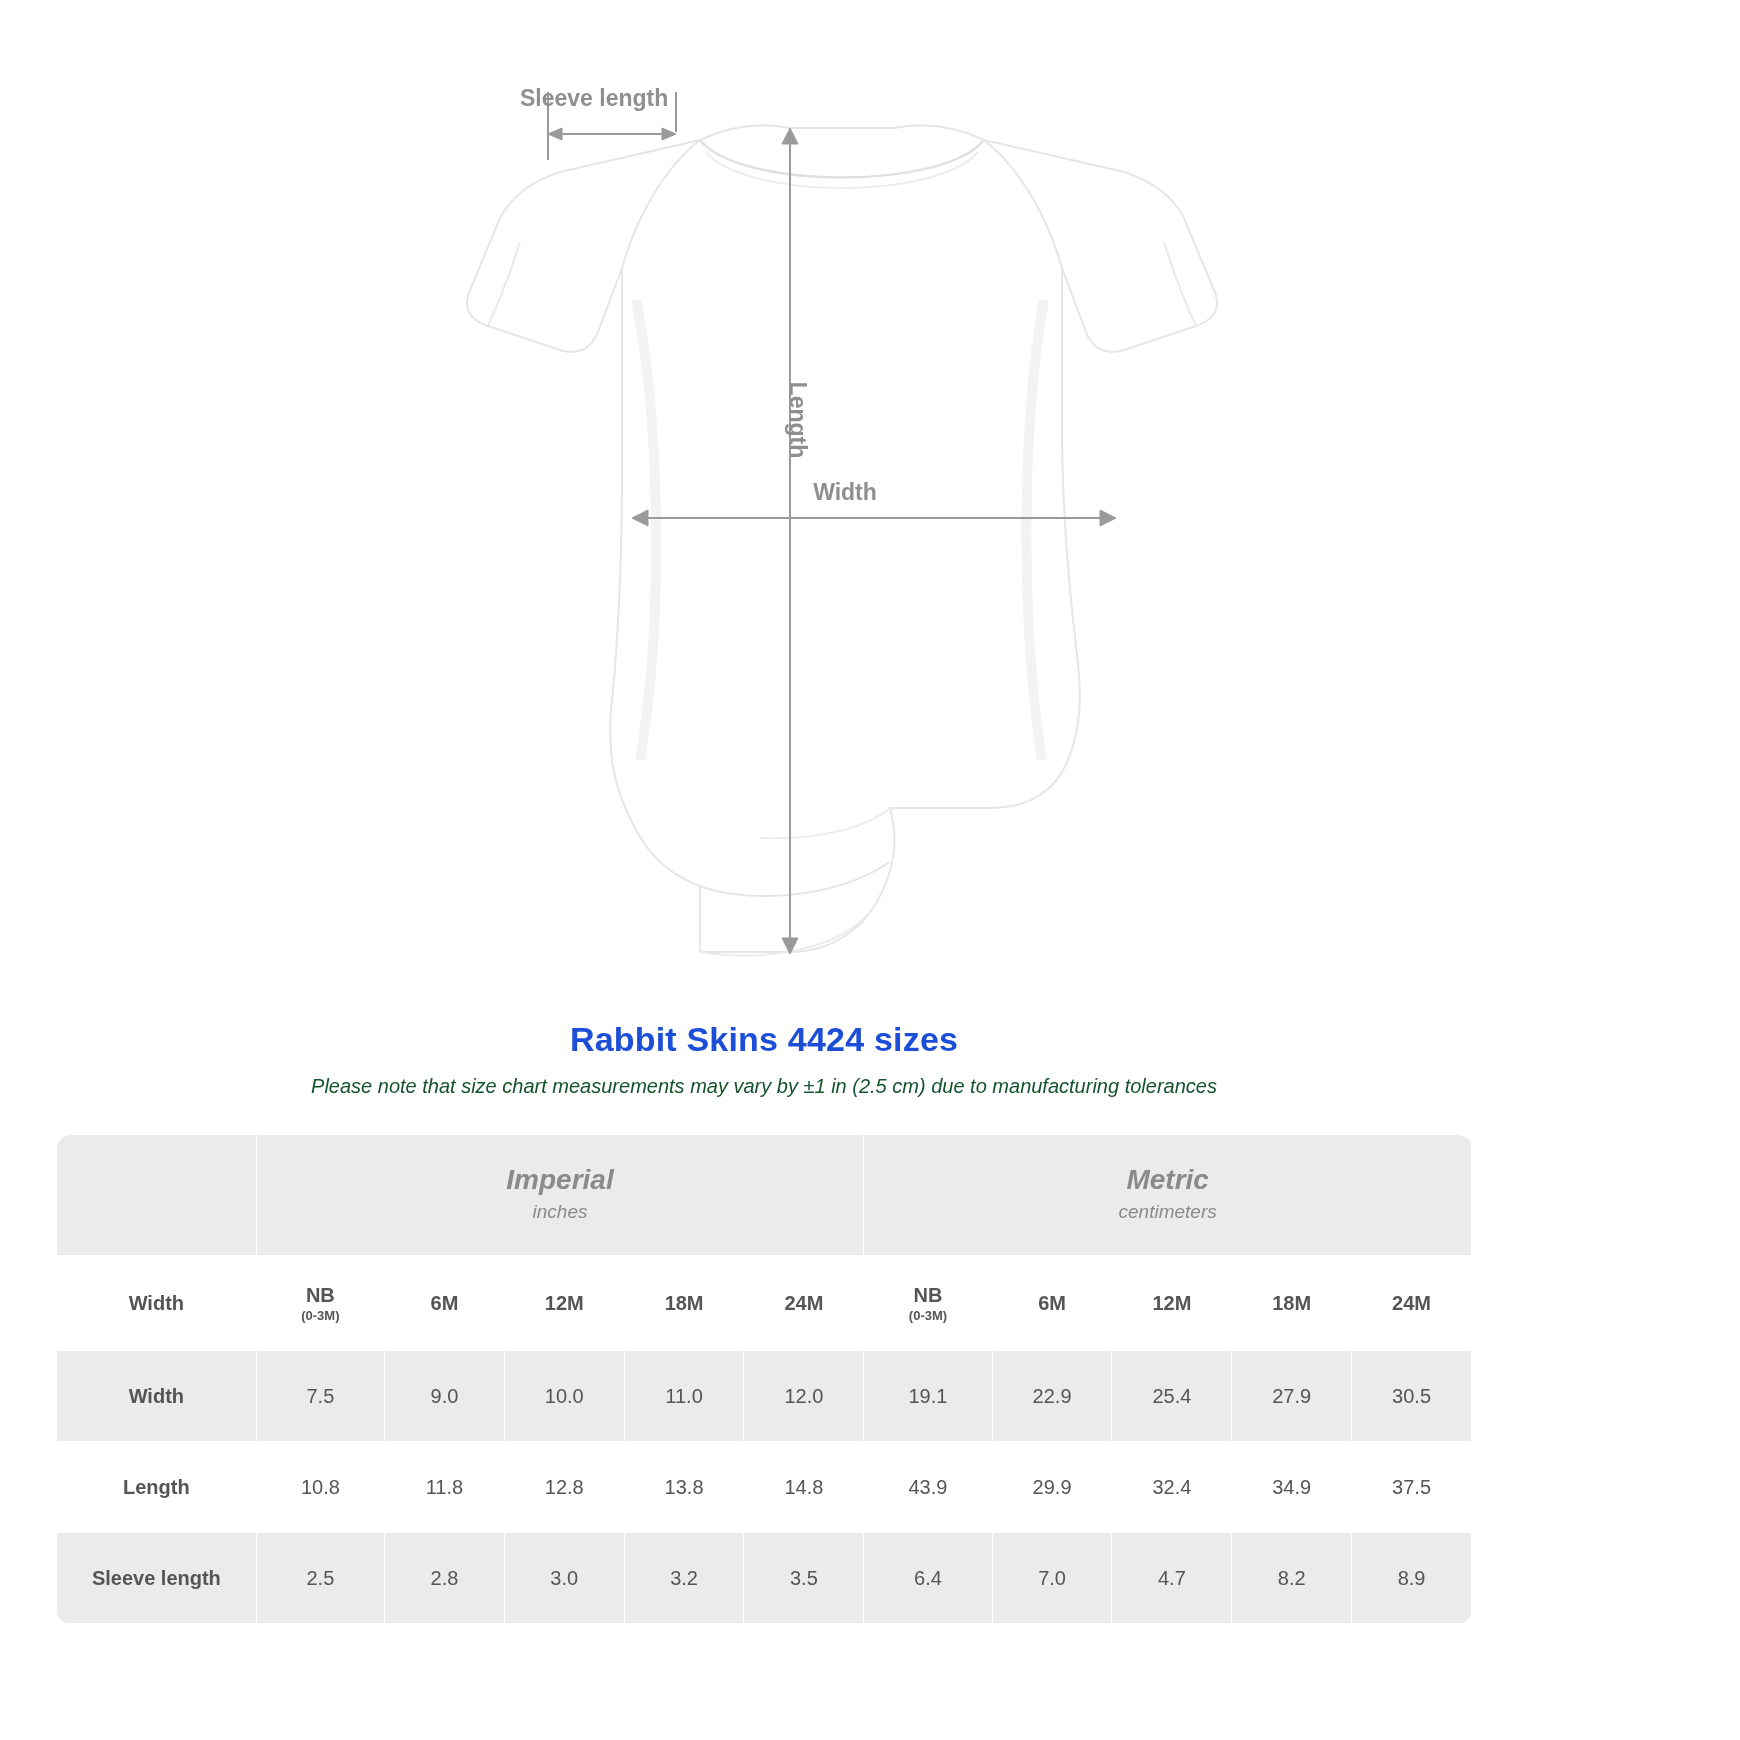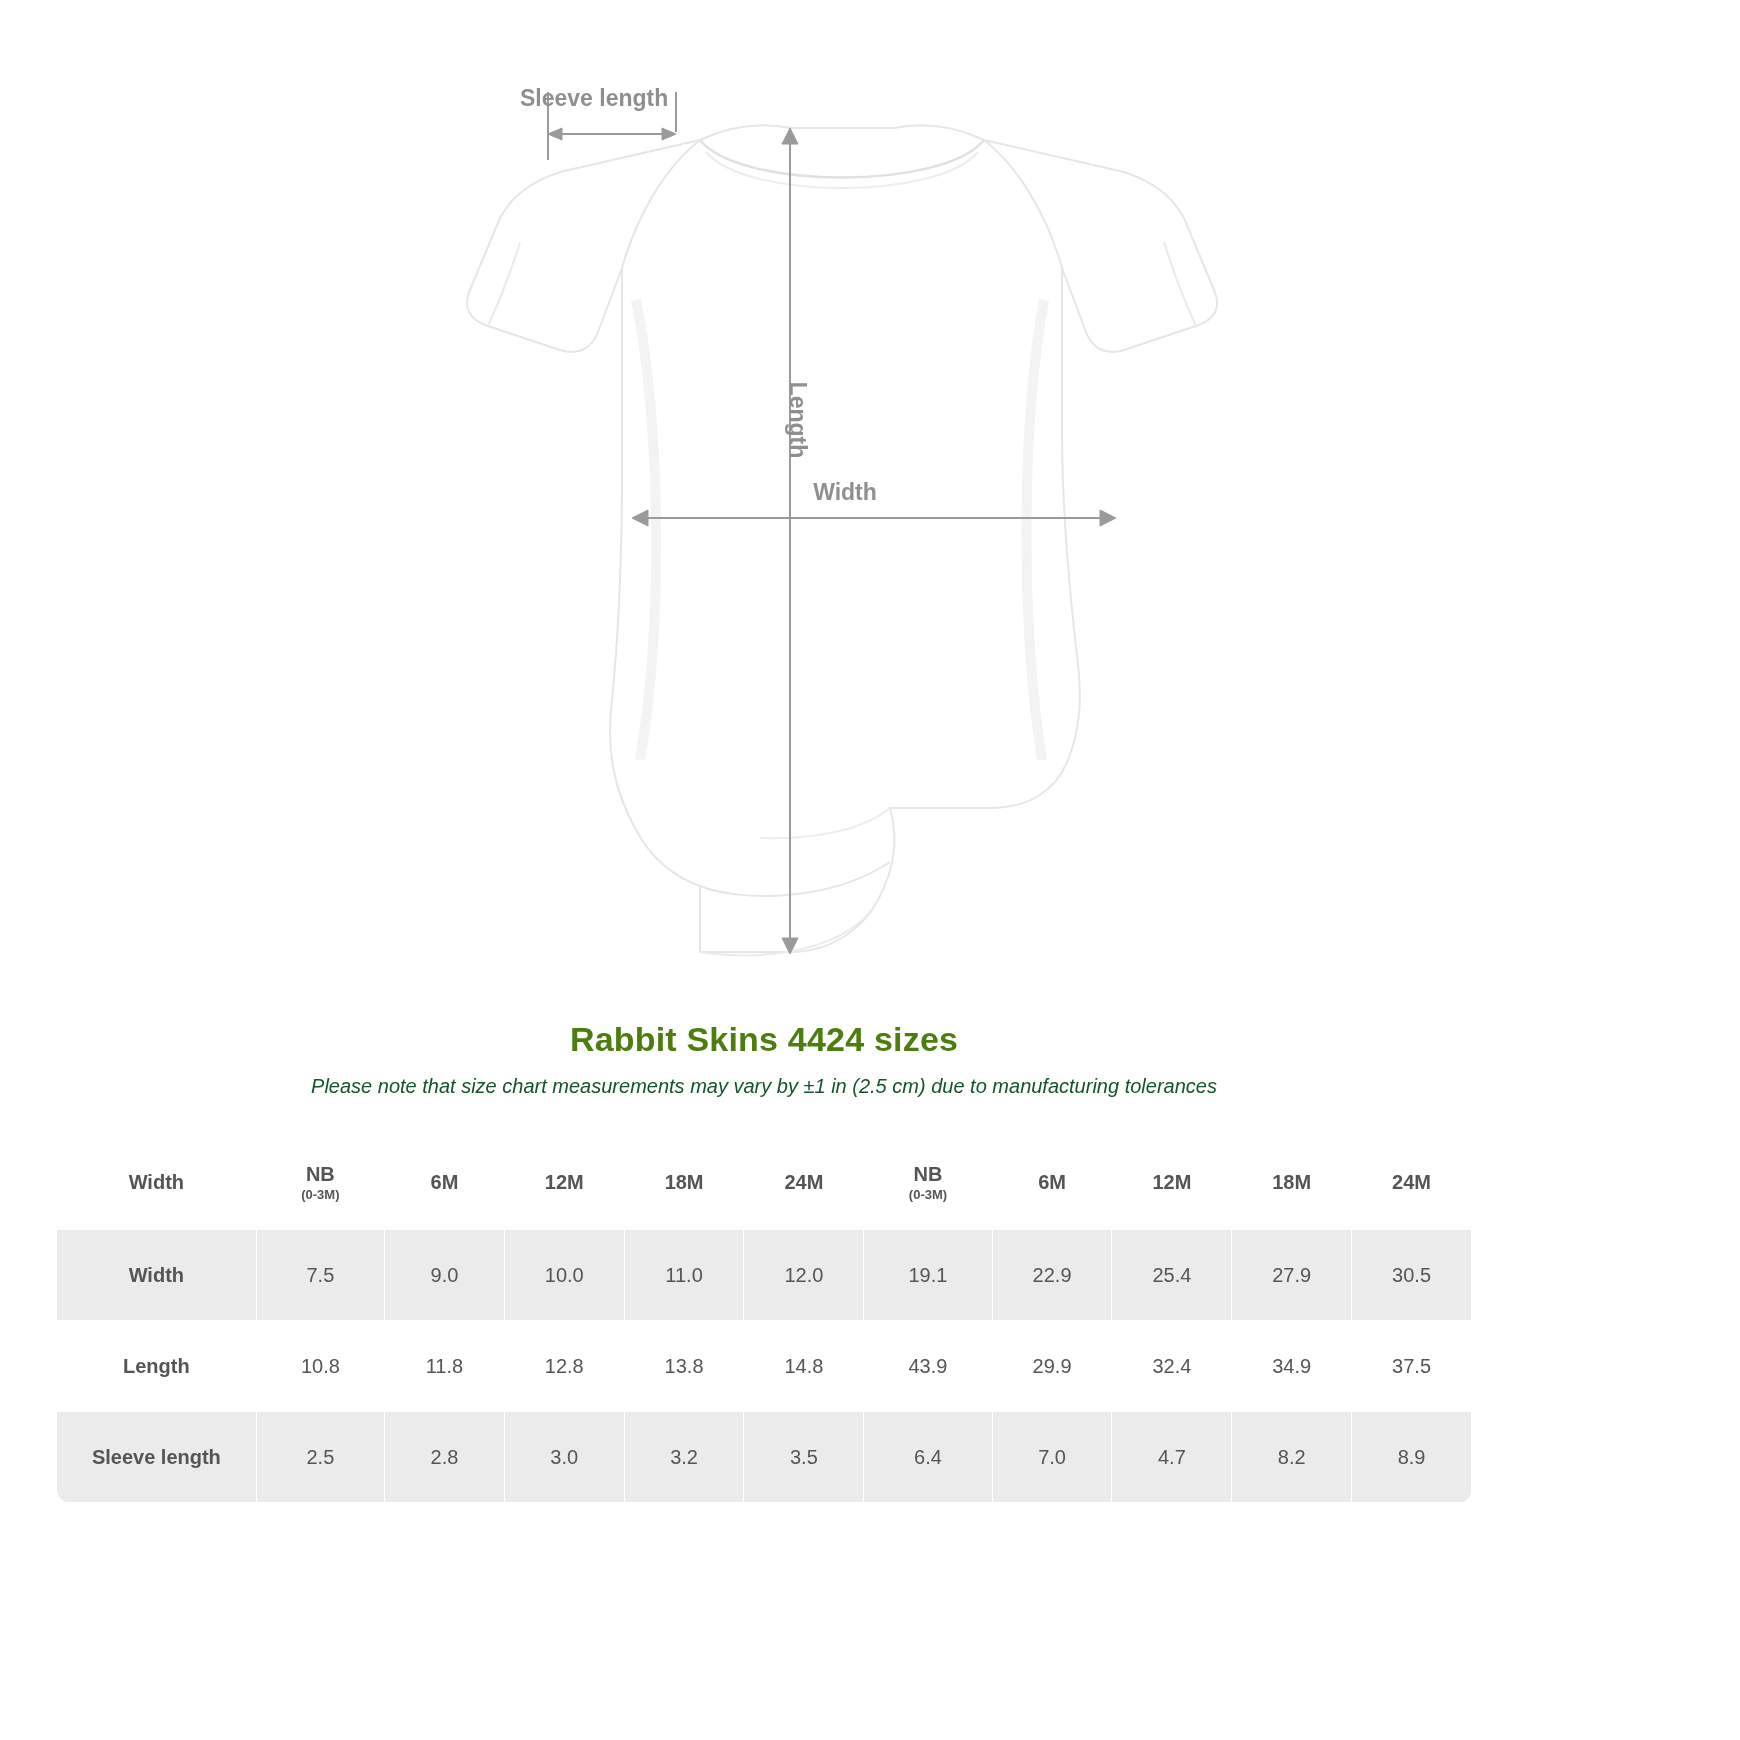--- a/index.html
+++ b/index.html
@@ -32,21 +32,21 @@
   }
 
   
   .title-block {
     text-align: center;
     margin-top: 20px;
   }
   .chart-title {
     font-size: 34px;
     font-weight: bold;
-    color: #4d7c0f;
+    color: #1d4ed8;
     letter-spacing: 0.2px;
   }
   .chart-note {
     font-size: 20px;
     font-style: italic;
     color: #14532d;
     margin-top: 16px;
   }
 
   
@@ -216,20 +216,31 @@
           <col style="width:8.4%">
           <col style="width:8.4%">
           <col style="width:8.4%">
         <col style="width:9.0%">
           <col style="width:8.4%">
           <col style="width:8.4%">
           <col style="width:8.4%">
           <col style="width:8.4%">
       </colgroup>
       <tbody>
+        <tr class="unit-row">
+          <td class="corner-tl"></td>
+          <td colspan="5">
+            <div class="unit-sys">Imperial</div>
+            <div class="unit-sub">inches</div>
+          </td>
+          <td colspan="5" class="corner-tr">
+            <div class="unit-sys">Metric</div>
+            <div class="unit-sub">centimeters</div>
+          </td>
+        </tr>
 
         <tr class="head-row">
           <td class="rowlabel">Width</td>
           <td>
             <span>NB</span>
             <span class="sub">(0-3M)</span>
           </td>
           <td>6M</td>
           <td>12M</td>
           <td>18M</td>

